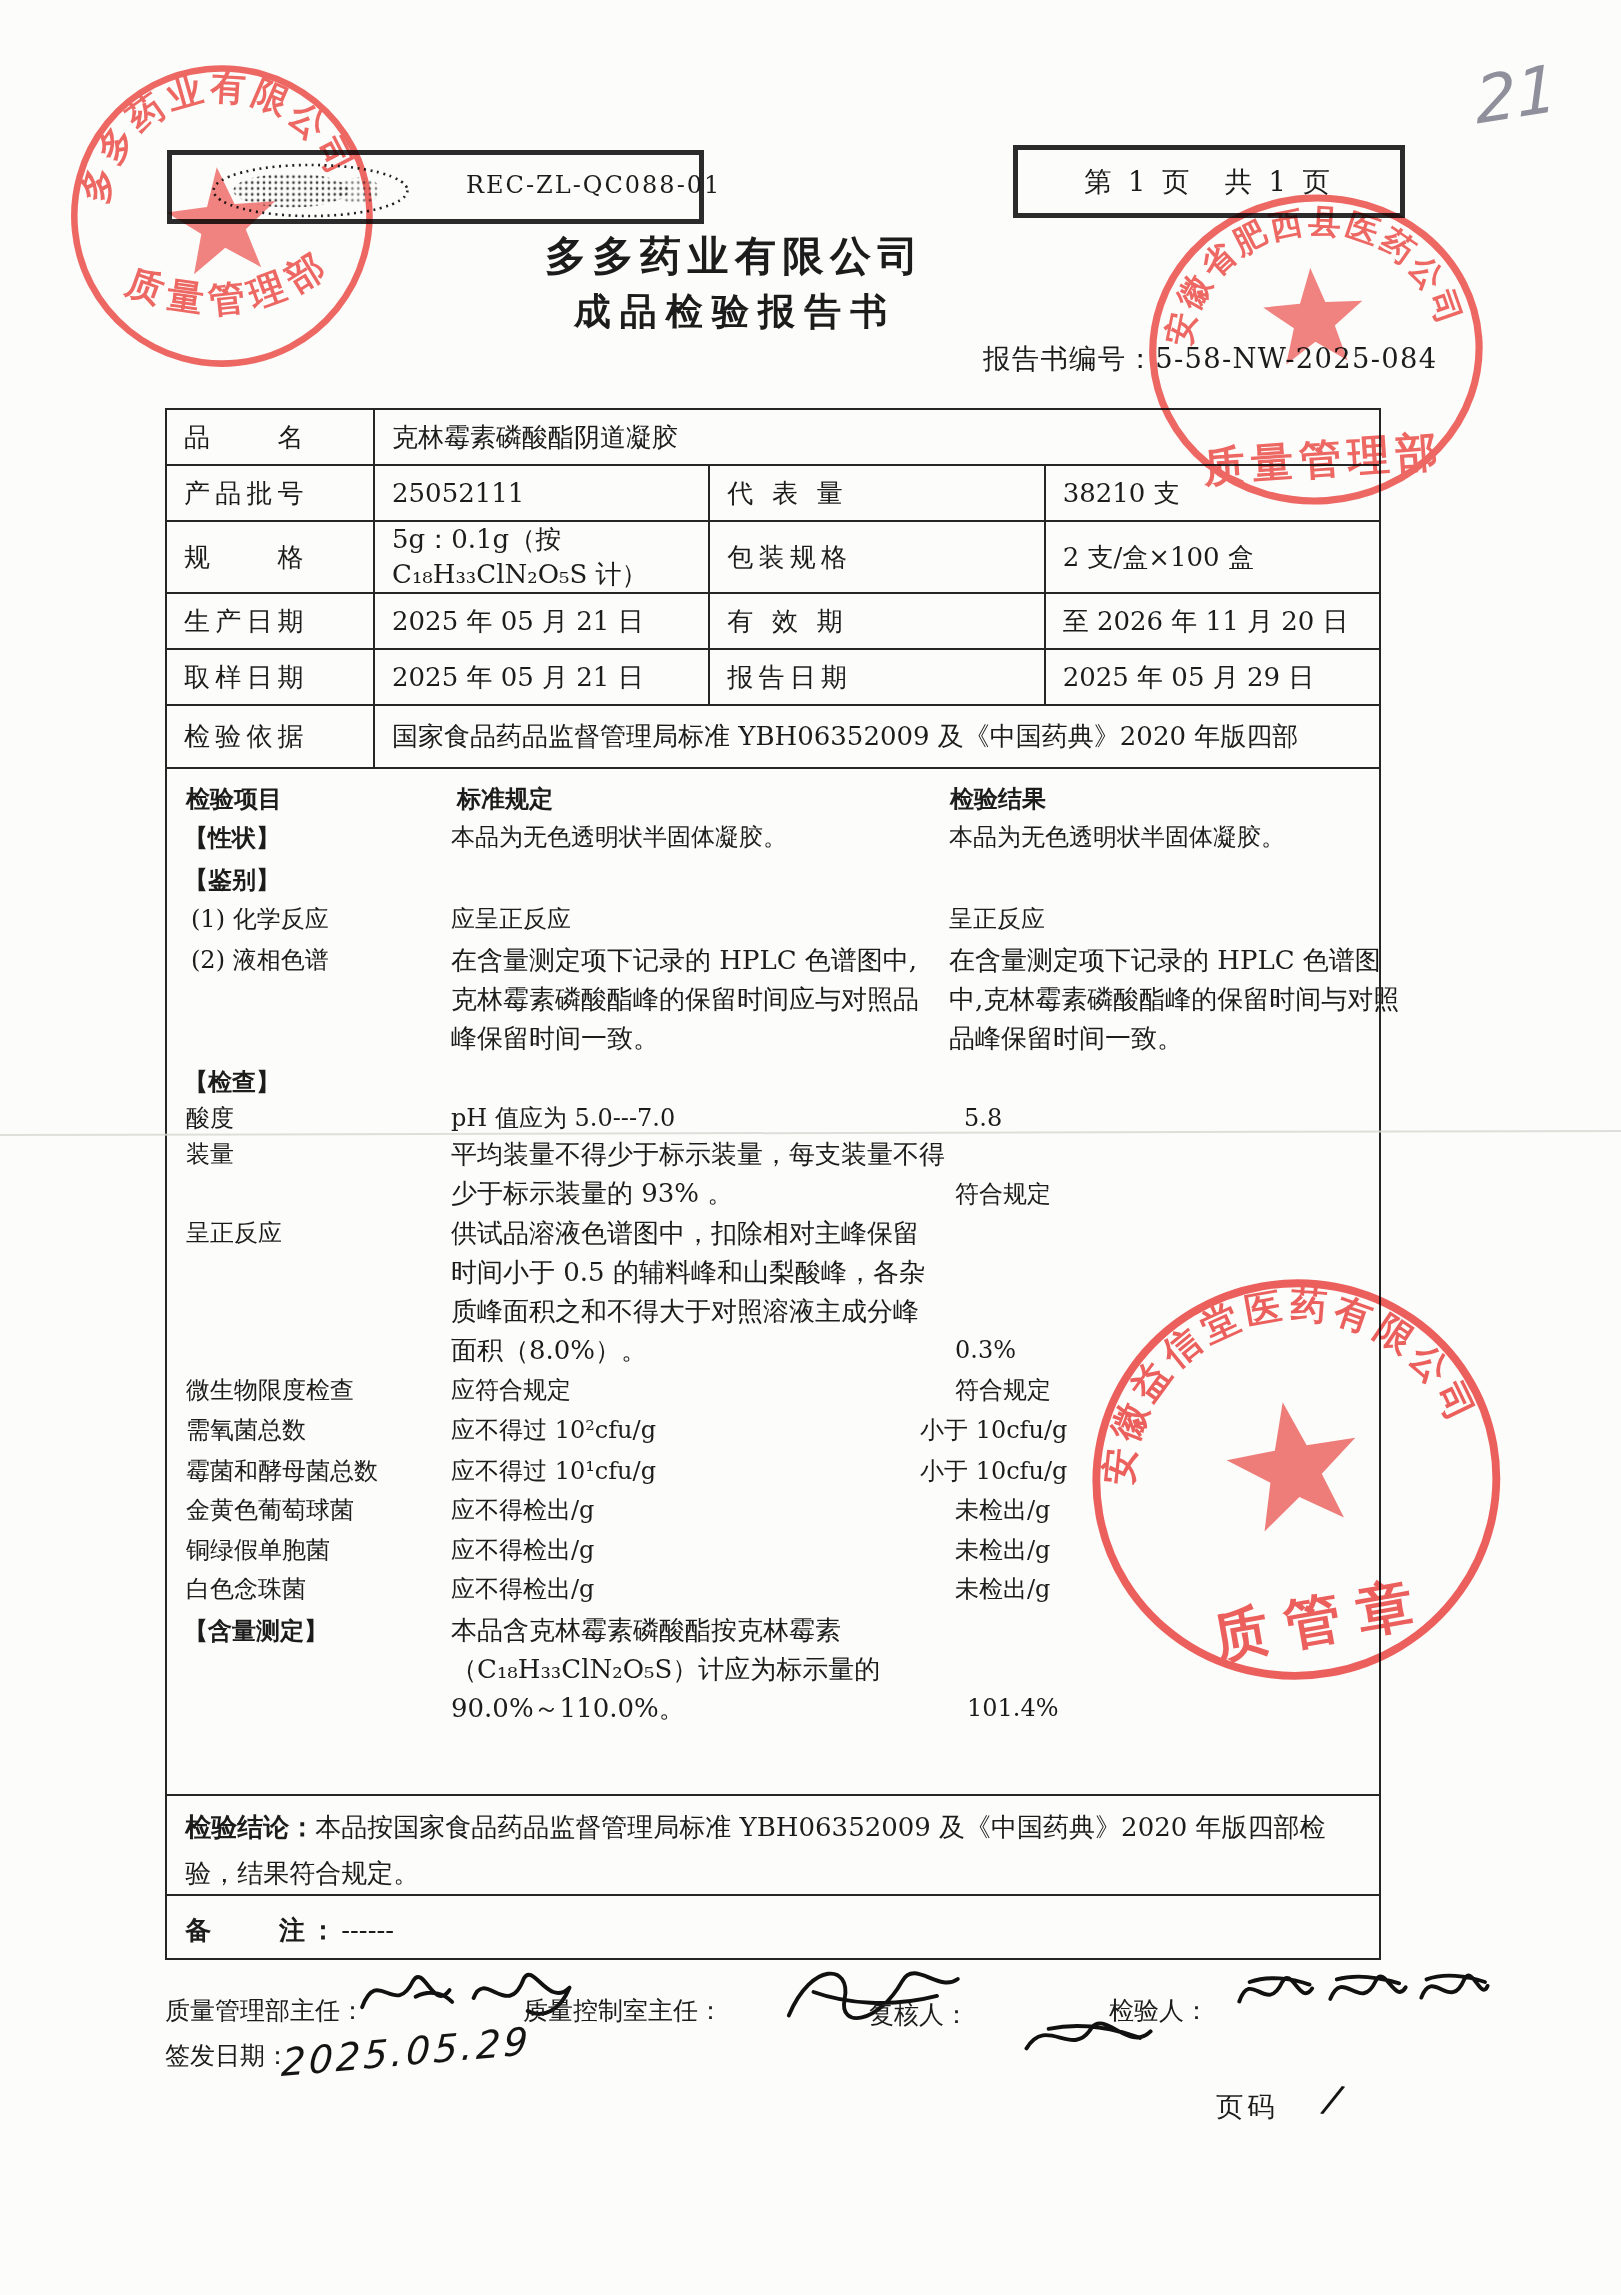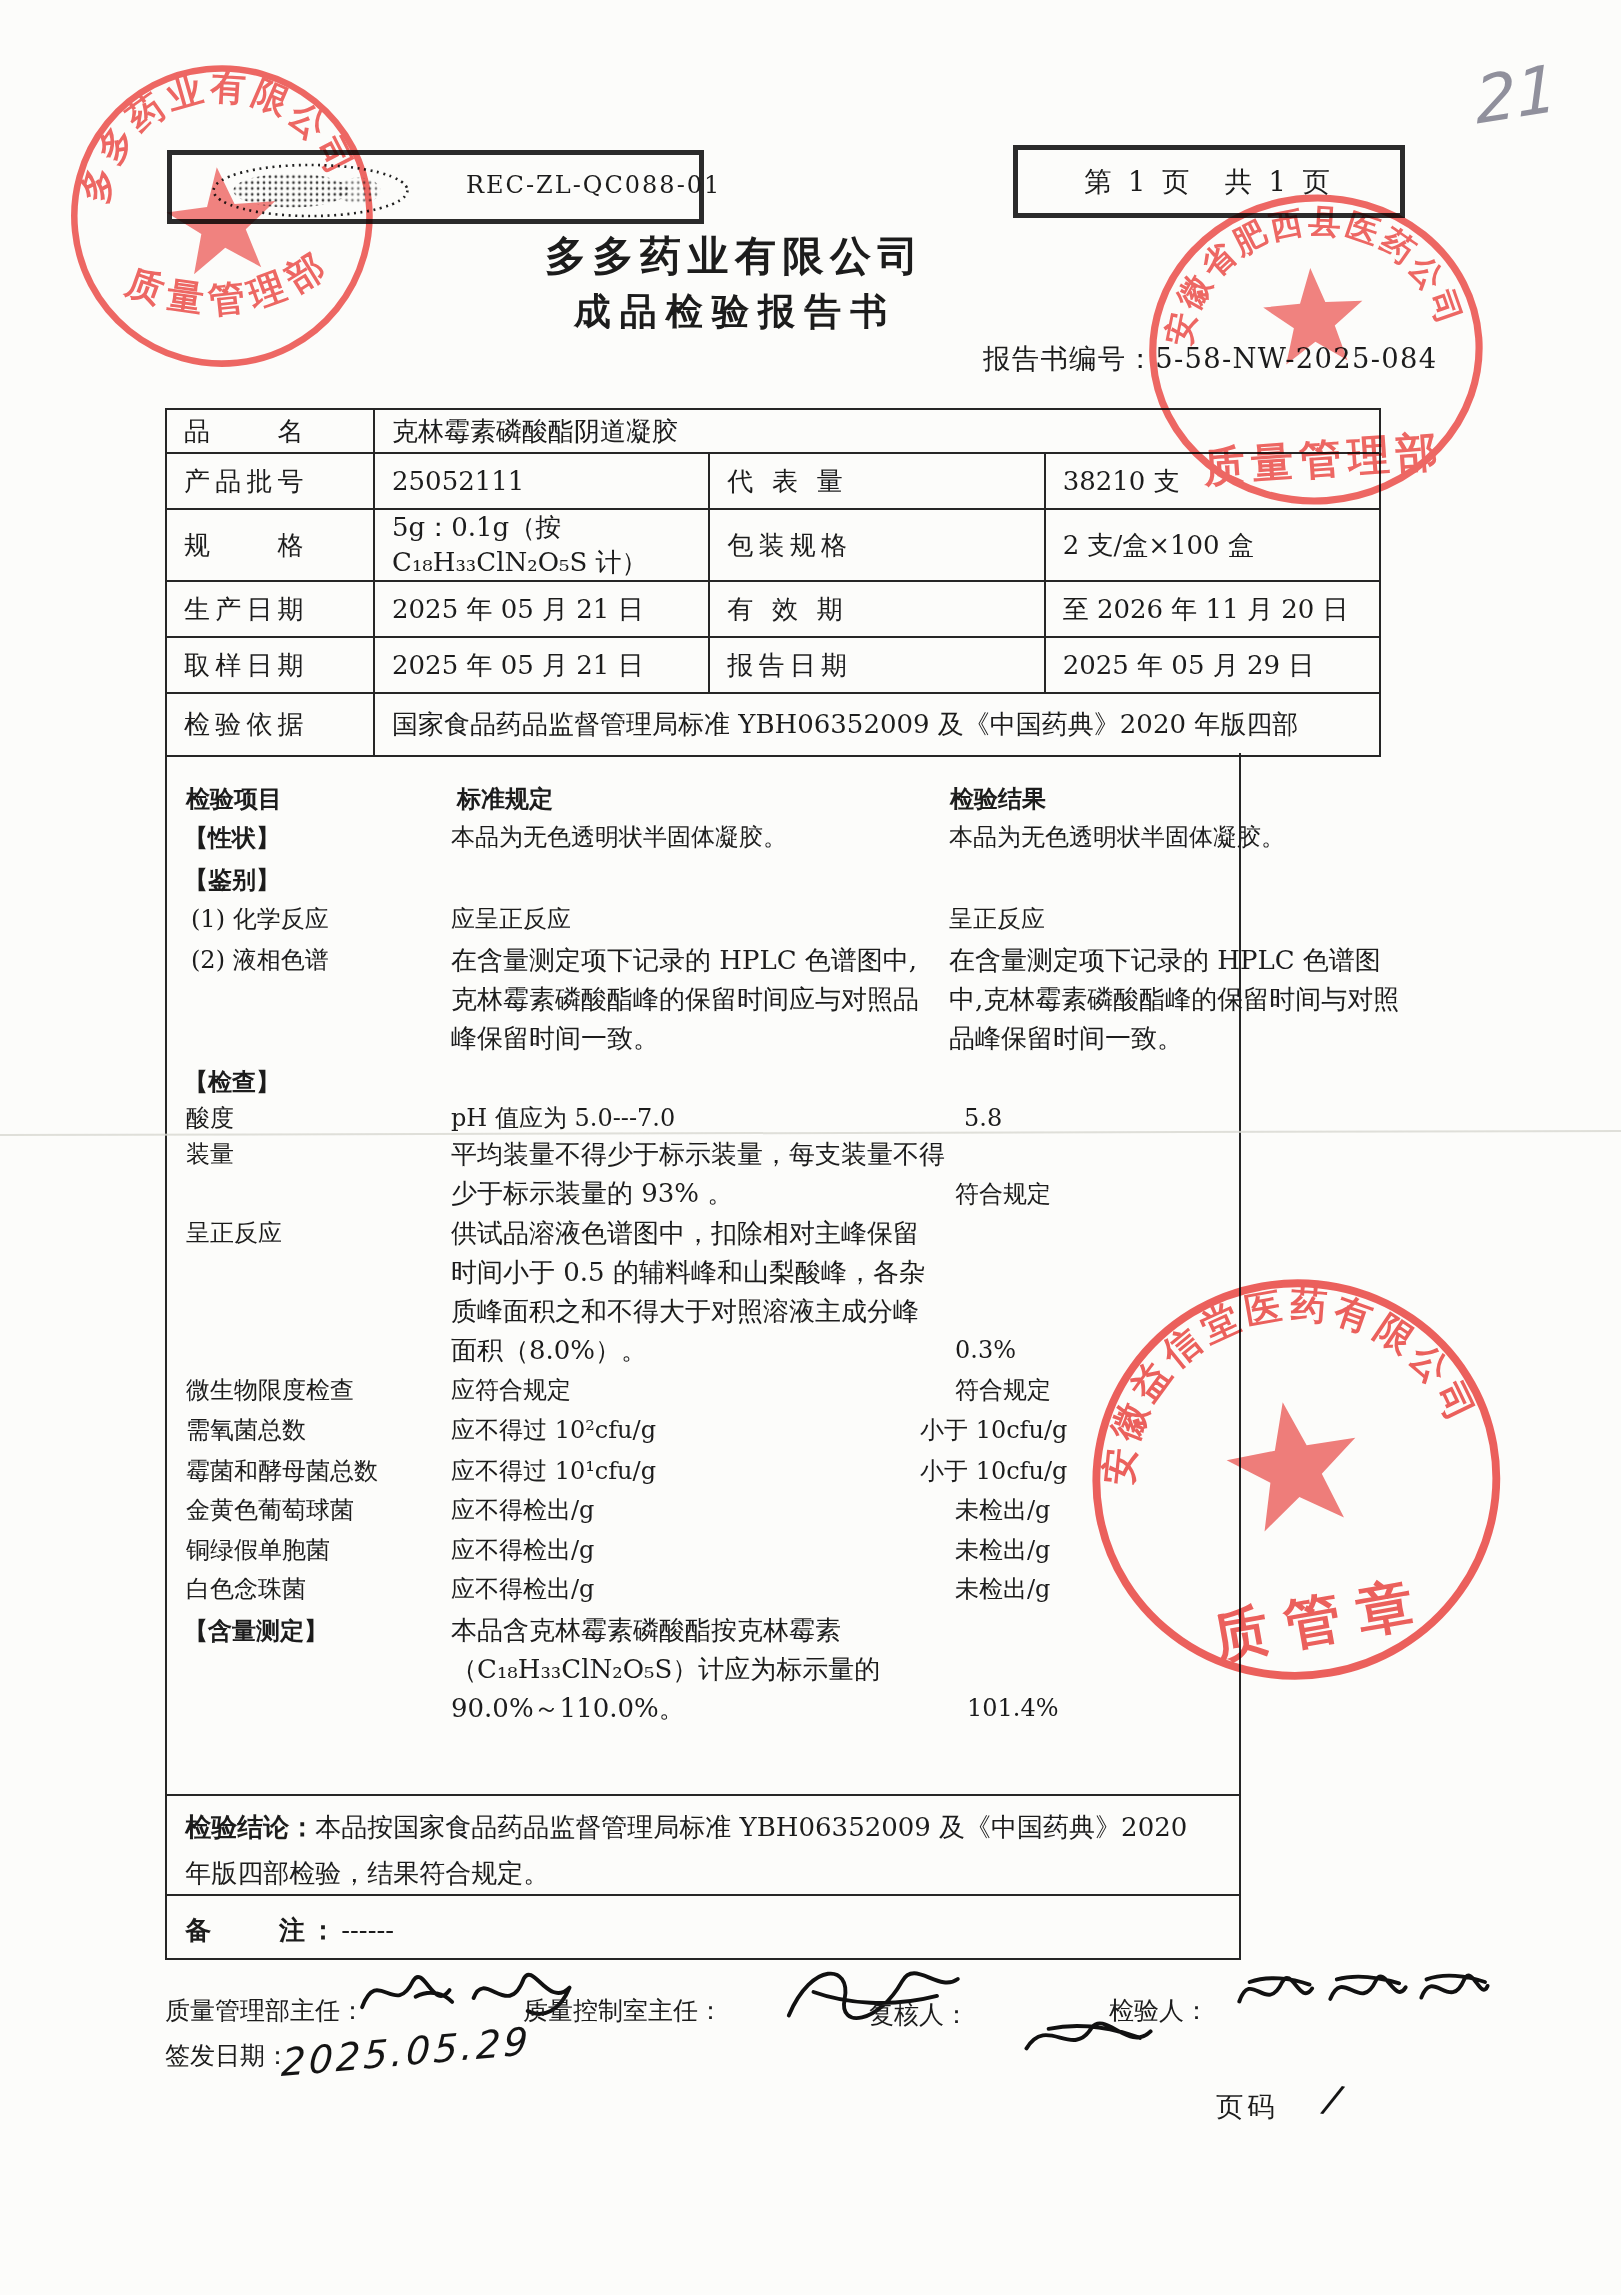--- a/index.html
+++ b/index.html
@@ -20,21 +20,21 @@
   .doccode{position:absolute;left:294px;top:15.7px;font-size:24px;letter-spacing:2px;white-space:nowrap;}
   .title1{position:absolute;top:229px;left:0;width:1470px;text-align:center;font-size:41px;font-weight:600;letter-spacing:6.5px;}
   .title2{position:absolute;top:287px;left:0;width:1470px;text-align:center;font-size:37px;font-weight:600;letter-spacing:9.1px;}
   .repno{position:absolute;left:983px;top:341px;font-size:27.4px;white-space:nowrap;letter-spacing:1.3px;}
   
   .info-table{position:absolute;left:165px;top:408px;width:1216px;border-collapse:collapse;table-layout:fixed;
               font-size:26px;color:#1c1c1c;}
   .info-table td{border:2.6px solid #262626;padding:0 0 0 17px;vertical-align:middle;}
   .lbl{letter-spacing:5.2px;}
   
-  .box{position:absolute;left:165px;width:1076px;border:2.6px solid #262626;border-top:none;box-sizing:border-box;}
+  .box{position:absolute;left:165px;width:1216px;border:2.6px solid #262626;border-top:none;box-sizing:border-box;}
   .inspect{top:753px;height:1043px;}
   .concl{top:1795px;height:101px;font-size:26px;line-height:46px;padding:9.1px 19.6px 0 18.3px;box-sizing:border-box;}
   .remark{top:1896px;height:64px;font-size:26px;padding:17px 0 0 18.3px;box-sizing:border-box;}
   
   .foot{position:absolute;font-size:25px;white-space:nowrap;color:#1c1c1c;}
   .hand{font-family:"DejaVu Sans","Liberation Sans",sans-serif;font-style:italic;color:#141414;}
   .pencil{position:absolute;left:1475px;top:57px;font-size:65px;color:#90909c;
           font-family:"DejaVu Sans",sans-serif;font-style:italic;transform:rotate(-9deg) skewX(-6deg);}
   
   .stamp{position:absolute;mix-blend-mode:multiply;opacity:.88;color:#ee5350;}
@@ -64,21 +64,21 @@
 <div class="abs pagebox">
   <span>第 1 页　共 1 页</span>
 </div>
 
 <div class="title1">多多药业有限公司</div>
 <div class="title2">成品检验报告书</div>
 <div class="repno"><span>报告书编号：</span><span>5-58-NW-2025-084</span></div>
 
 <table class="info-table">
   <tbody>
-      <tr style="height:44px">
+      <tr style="height:56px">
     <td style="width:189px" class="lbl">品　　名</td>
     <td colspan="3">克林霉素磷酸酯阴道凝胶</td>
   </tr>
   <tr style="height:56px">
     <td class="lbl">产品批号</td>
     <td style="width:530px">25052111</td>
     <td style="width:193px" class="lbl">代 表 量</td>
     <td style="width:293px">38210 支</td>
   </tr>
   <tr style="height:56px">

